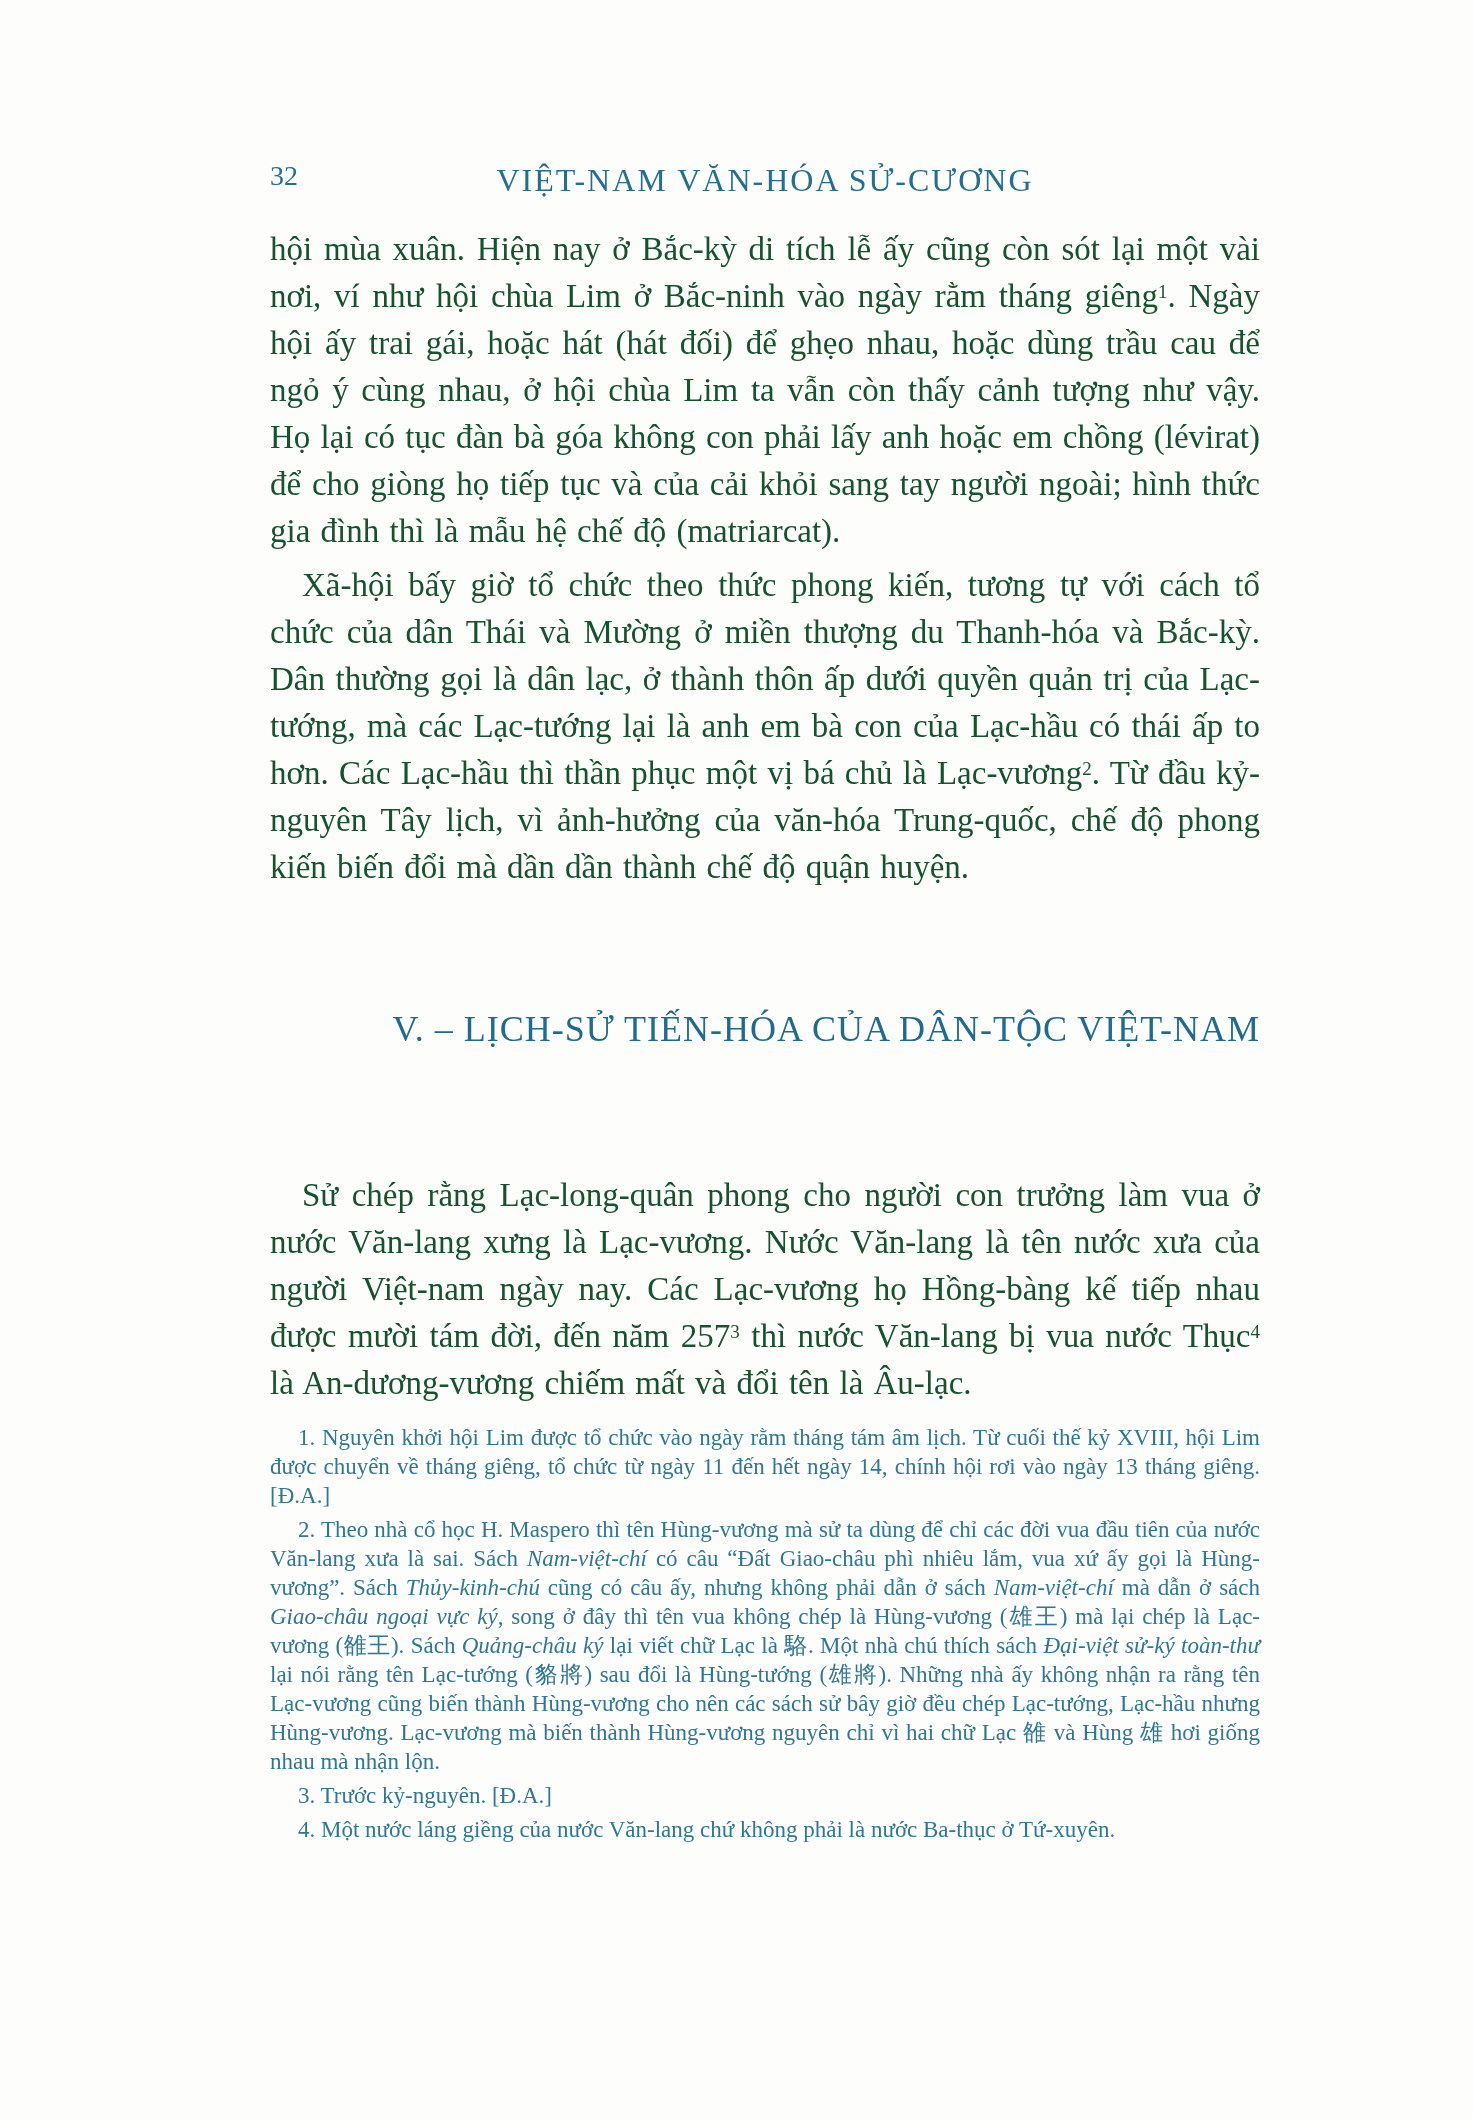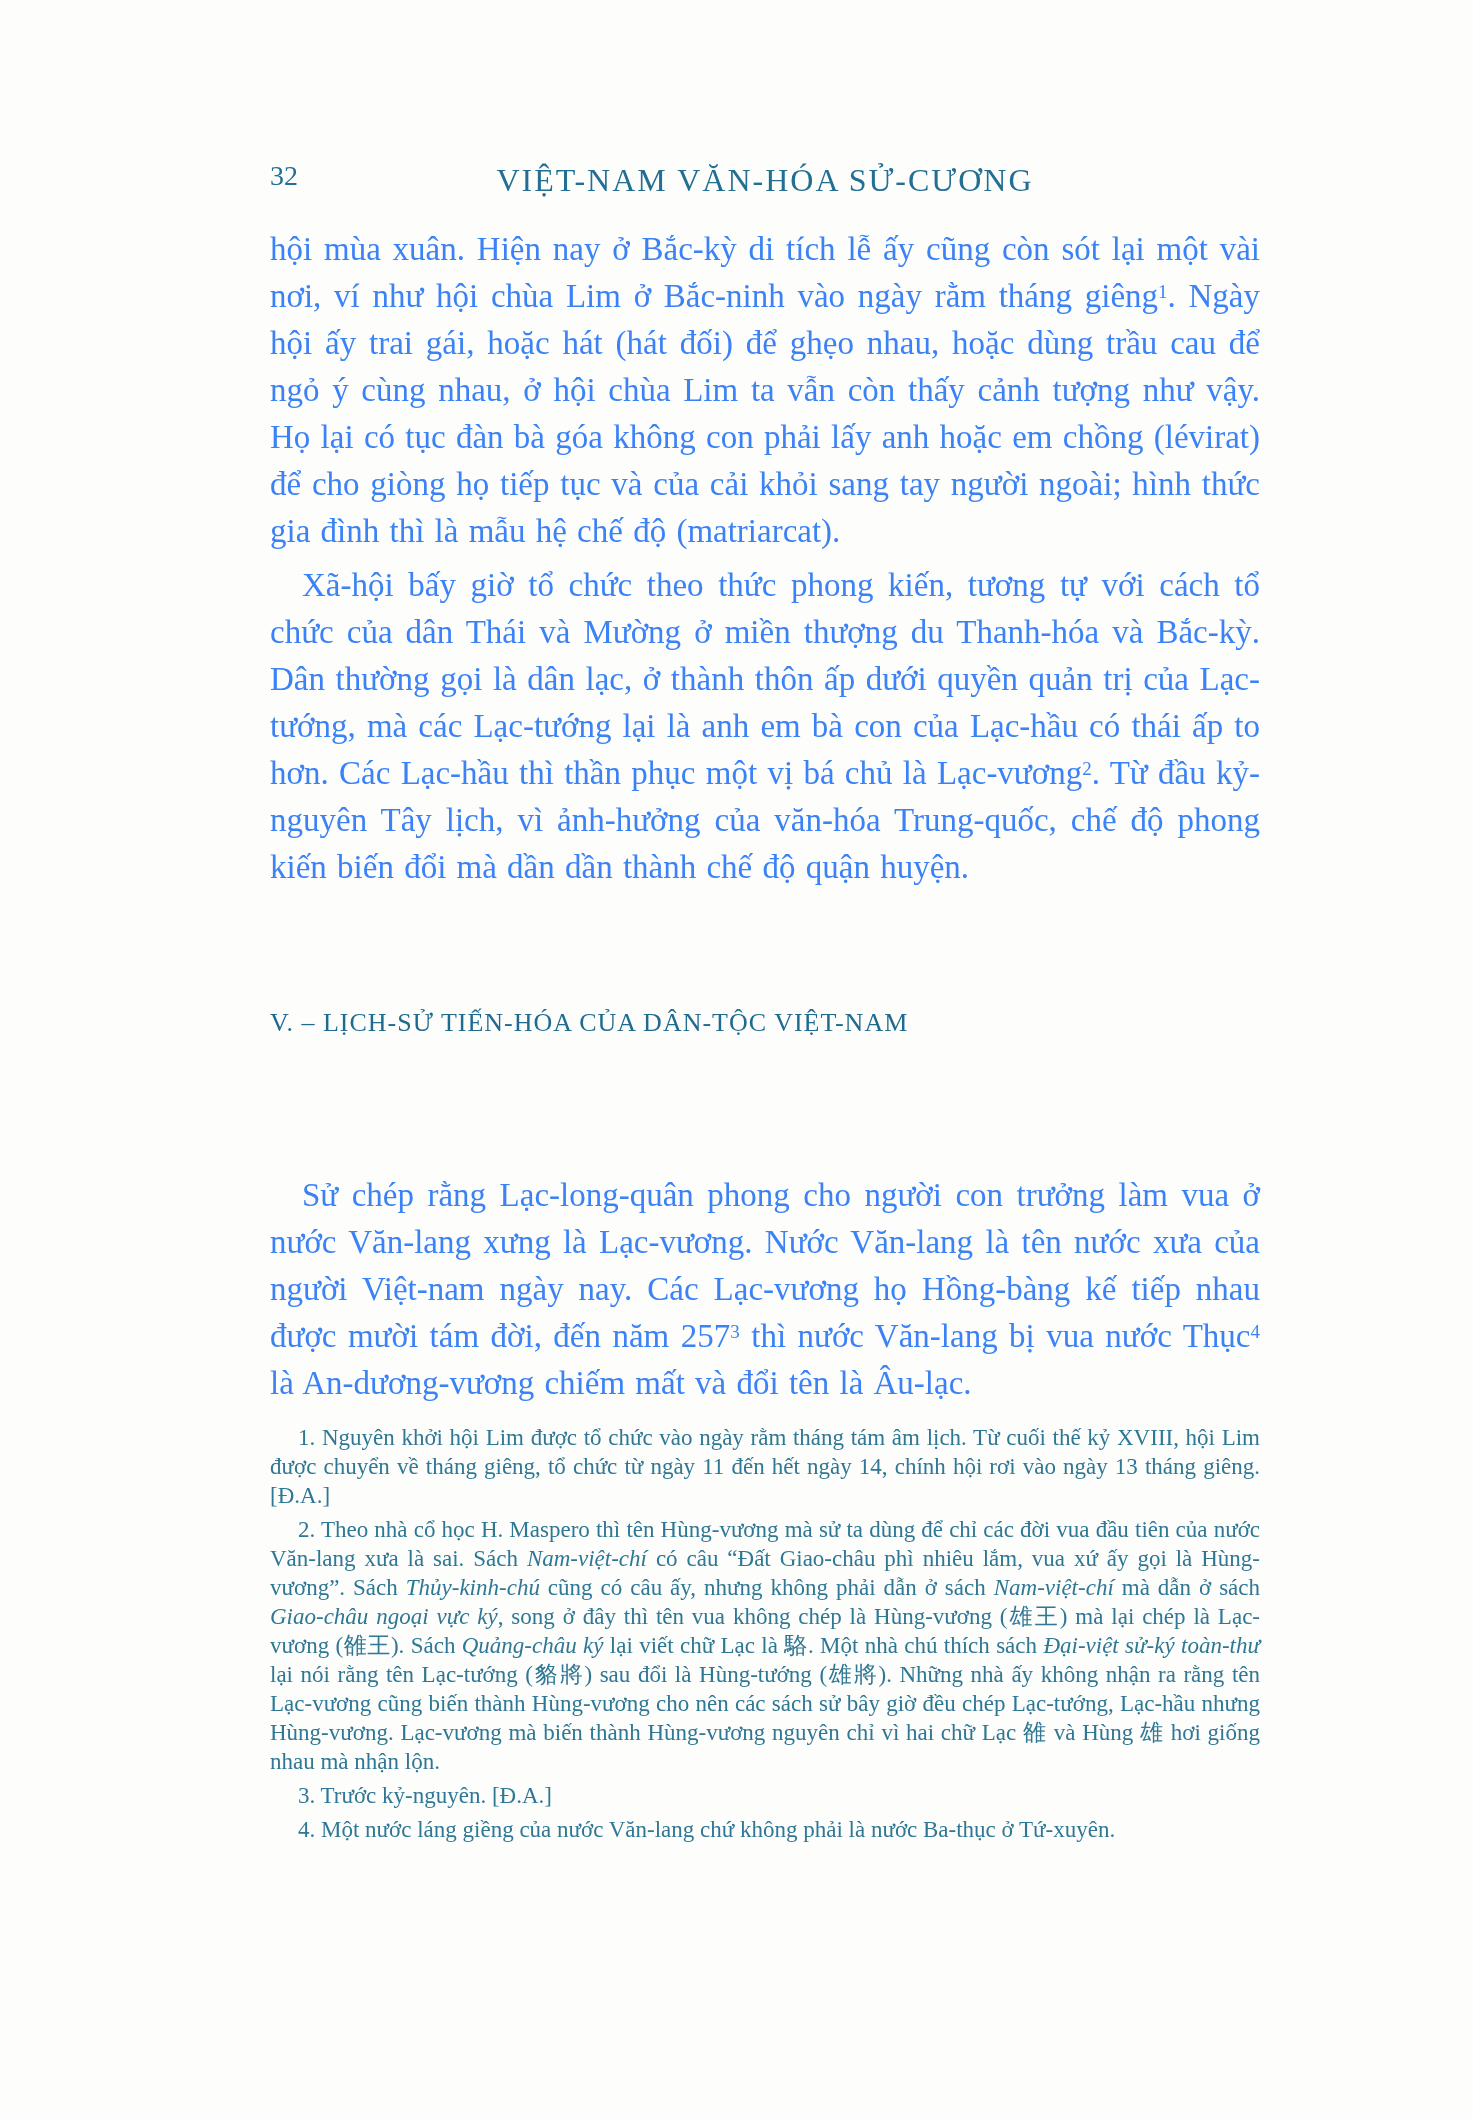--- a/index.html
+++ b/index.html
@@ -17,33 +17,33 @@
   .hdr{position:absolute;top:160px;left:0;width:100%;height:40px;color:#236f93;}
   .hdr .pagenum{position:absolute;left:0;top:0;font-size:28px;}
   .hdr .runtitle{
     position:absolute;left:0;top:2px;width:100%;text-align:center;
     font-size:32px;letter-spacing:2px;
   }
   
   .bodypar{
     position:absolute;left:0;width:100%;
     font-size:33px;line-height:47px;
-    color:#3b82f6;text-align:justify;margin:0;
+    color:#14532d;text-align:justify;margin:0;
     word-spacing:2px;
   }
   .indent{text-indent:32px;}
   #p1{top:226px;}
   #p2{top:562px;}
   #p3{top:1172px;}
   sup.fref{font-size:19px;line-height:0;vertical-align:9px;}
   
   .secheading{
     position:absolute;left:0;top:1008px;width:100%;
-    text-align:left;color:#1f6b90;
-    font-size:26px;letter-spacing:1px;font-weight:400;margin:0;
+    text-align:right;color:#1f6b90;
+    font-size:36px;letter-spacing:1px;font-weight:400;margin:0;
   }
   
   .footnotes{
     position:absolute;left:0;top:1423px;width:100%;
     color:#2e7795;font-size:23px;line-height:29px;text-align:justify;
   }
   .footnotes p{margin:0 0 5px 0;text-indent:28px;}
   .footnotes .it{font-style:italic;margin-top:40px;}
 </style>
 </head>

